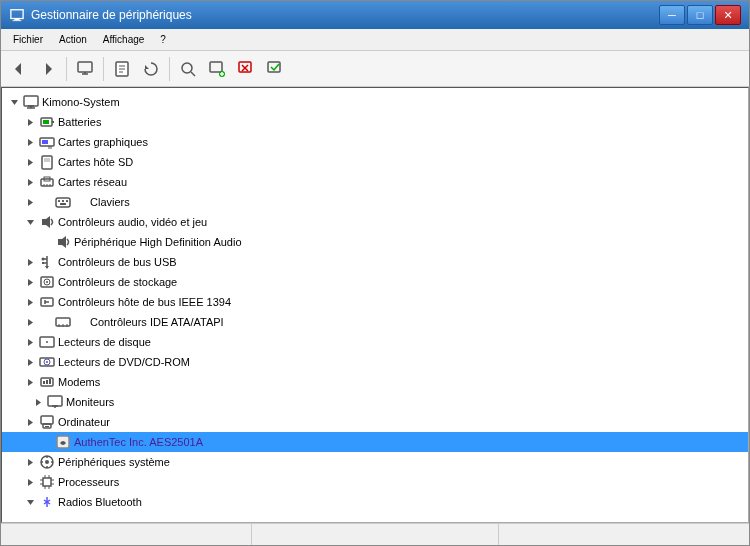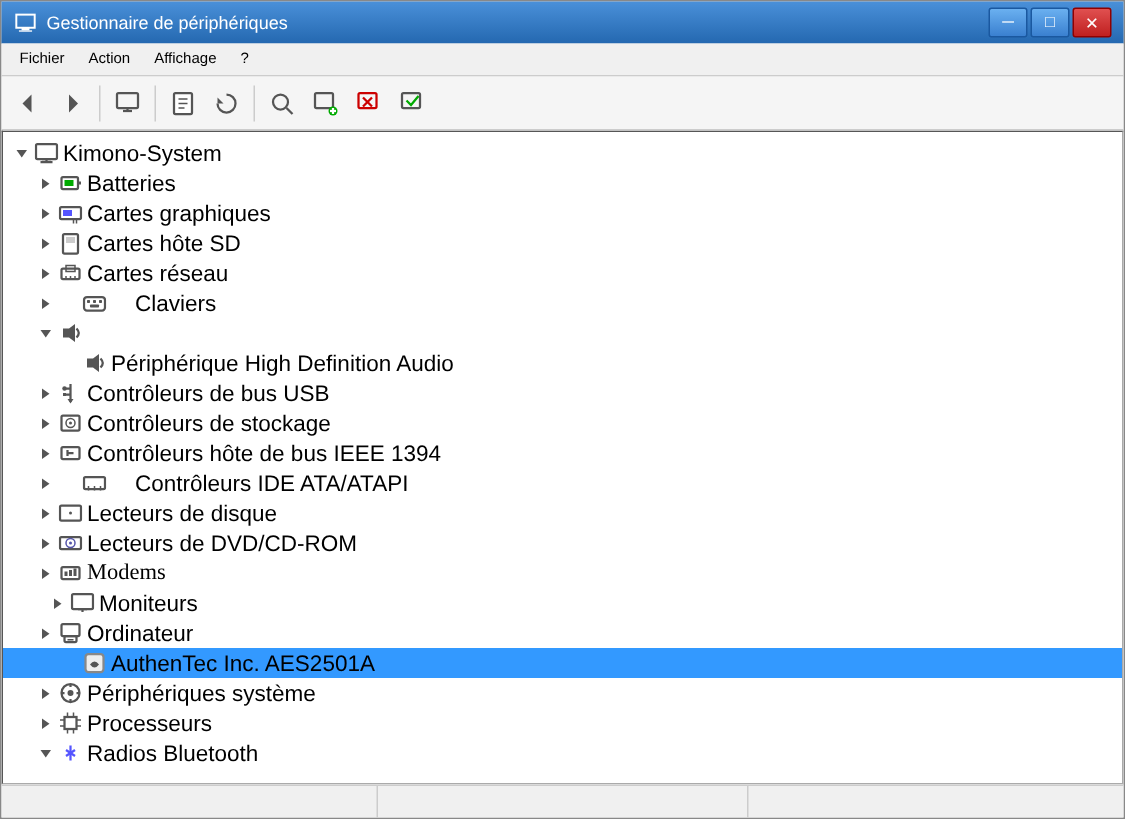--- a/index.html
+++ b/index.html
@@ -146,21 +146,21 @@
       width: 18px;
       height: 18px;
       margin-right: 2px;
       display: flex;
       align-items: center;
       justify-content: center;
       flex-shrink: 0;
       font-size: 13px;
     }
     .item-text {
-      font-size: 15px;
+      font-size: 11px;
       color: #000;
     }
     .status-bar {
       height: 22px;
       background: #f0f0f0;
       border-top: 1px solid #ccc;
       display: flex;
       align-items: center;
       padding: 0 4px;
       font-size: 11px;
@@ -380,20 +380,21 @@
             <svg width="9" height="9" viewBox="0 0 9 9">
               <polygon points="1,2 8,2 4.5,7" fill="#555"></polygon>
             </svg>
           </span>
           <span class="item-icon">
             <svg width="16" height="16" viewBox="0 0 16 16">
               <polygon points="3,5 3,11 7,11 11,14 11,2 7,5" fill="#555"></polygon>
               <path d="M12,5 Q15,8 12,11" fill="none" stroke="#555" stroke-width="1.5"></path>
             </svg>
           </span>
+          <span class="item-text">Contrôleurs audio, vidéo et jeu</span>
         </div>
         <div class="tree-item" style="padding-left: 36px;">
           <span class="expander"></span>
           <span class="item-icon">
             <svg width="16" height="16" viewBox="0 0 16 16">
               <polygon points="3,5 3,11 7,11 11,14 11,2 7,5" fill="#555"></polygon>
               <path d="M12,5 Q15,8 12,11" fill="none" stroke="#555" stroke-width="1.5"></path>
             </svg>
           </span>
           <span class="item-text">Périphérique High Definition Audio</span>
@@ -485,21 +486,21 @@
           </span>
           <span class="item-icon">
             <svg width="16" height="16" viewBox="0 0 16 16">
               <rect x="1" y="4" width="14" height="8" rx="1" fill="none" stroke="#555" stroke-width="1.5"></rect>
               <circle cx="8" cy="8" r="3" fill="none" stroke="#55a" stroke-width="1"></circle>
               <circle cx="8" cy="8" r="1" fill="#55a"></circle>
             </svg>
           </span>
           <span class="item-text">Lecteurs de DVD/CD-ROM</span>
         </div>
-        <div class="tree-item" style="padding-left: 20px; font-family: Liberation Serif, serif;">
+        <div class="tree-item" style="padding-left: 20px;">
           <span class="expander">
             <svg width="9" height="9" viewBox="0 0 9 9">
               <polygon points="2,1 7,4.5 2,8" fill="#555"></polygon>
             </svg>
           </span>
           <span class="item-icon">
             <svg width="16" height="16" viewBox="0 0 16 16">
               <rect x="2" y="4" width="12" height="8" rx="1" fill="none" stroke="#555" stroke-width="1.5"></rect>
               <rect x="4" y="7" width="2" height="3" fill="#555"></rect>
               <rect x="7" y="6" width="2" height="4" fill="#555"></rect>
@@ -539,21 +540,21 @@
           <span class="item-text">Ordinateur</span>
         </div>
         <div class="tree-item selected" style="padding-left: 36px;">
           <span class="expander"></span>
           <span class="item-icon">
             <svg width="16" height="16" viewBox="0 0 16 16">
               <rect x="2" y="2" width="12" height="12" rx="2" fill="#eee" stroke="#888" stroke-width="1.5"></rect>
               <path d="M5,9 Q8,5 11,9 Q8,13 5,9" fill="#555"></path>
             </svg>
           </span>
-          <span class="item-text" style="color: #000000;">AuthenTec Inc. AES2501A</span>
+          <span class="item-text" style="color: #4c1d95;">AuthenTec Inc. AES2501A</span>
         </div>
         <div class="tree-item" style="padding-left: 20px;">
           <span class="expander">
             <svg width="9" height="9" viewBox="0 0 9 9">
               <polygon points="2,1 7,4.5 2,8" fill="#555"></polygon>
             </svg>
           </span>
           <span class="item-icon">
             <svg width="16" height="16" viewBox="0 0 16 16">
               <circle cx="8" cy="8" r="6" fill="none" stroke="#555" stroke-width="1.5"></circle>

